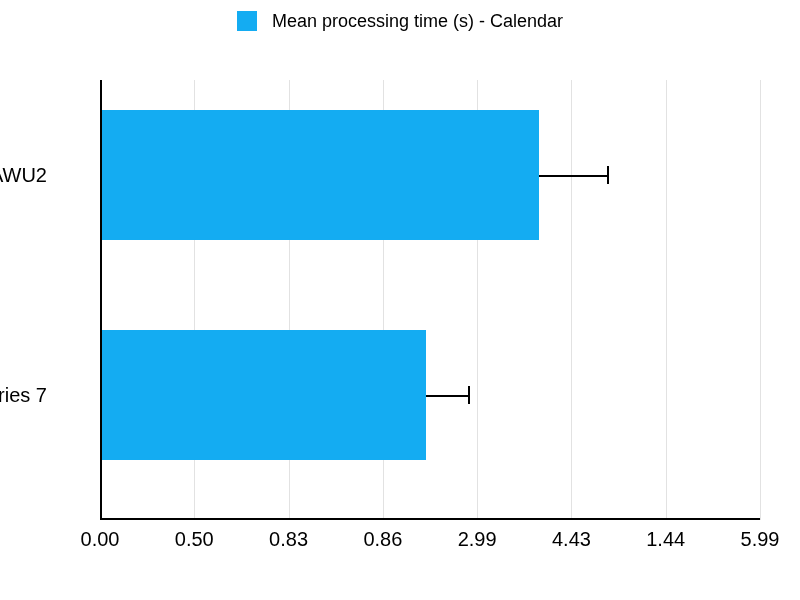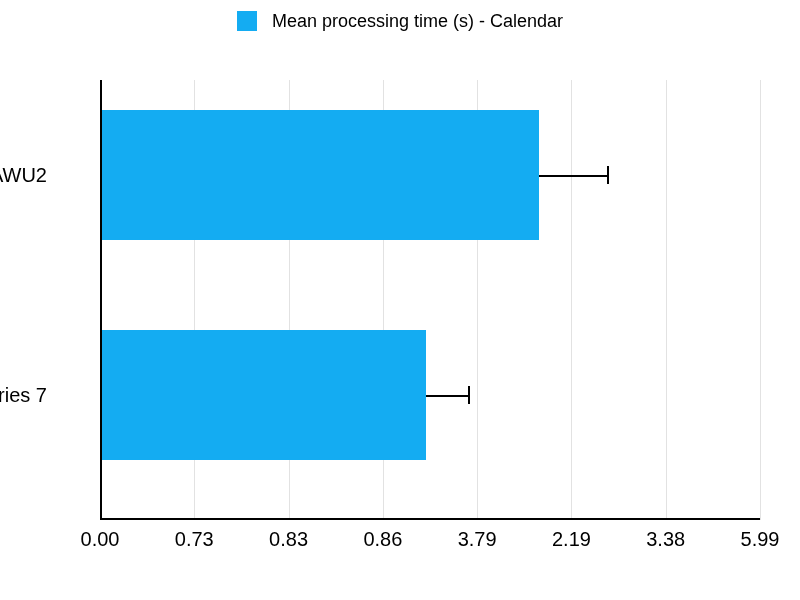--- a/index.html
+++ b/index.html
@@ -127,21 +127,21 @@
 
     <div class="bar" style="top:250px; width:326.2px;"></div>
     <div class="errbar" style="top:315px; left:326.2px; width:41.5px;"></div>
     <div class="errcap" style="top:306px; left:367.7px;"></div>
 
     <div class="axis-y"></div>
     <div class="axis-x"></div>
   </div>
 
   <div class="xtick" style="left:100px;">0.00</div>
-  <div class="xtick" style="left:194.29px;">0.73</div>
+  <div class="xtick" style="left:194.29px;">0.50</div>
   <div class="xtick" style="left:288.57px;">0.83</div>
   <div class="xtick" style="left:382.86px;">0.86</div>
-  <div class="xtick" style="left:477.14px;">3.79</div>
-  <div class="xtick" style="left:571.43px;">2.19</div>
-  <div class="xtick" style="left:665.71px;">3.38</div>
+  <div class="xtick" style="left:477.14px;">2.99</div>
+  <div class="xtick" style="left:571.43px;">4.43</div>
+  <div class="xtick" style="left:665.71px;">1.44</div>
   <div class="xtick" style="left:760px;">5.99</div>
 
 </div>
 
 </body></html>

